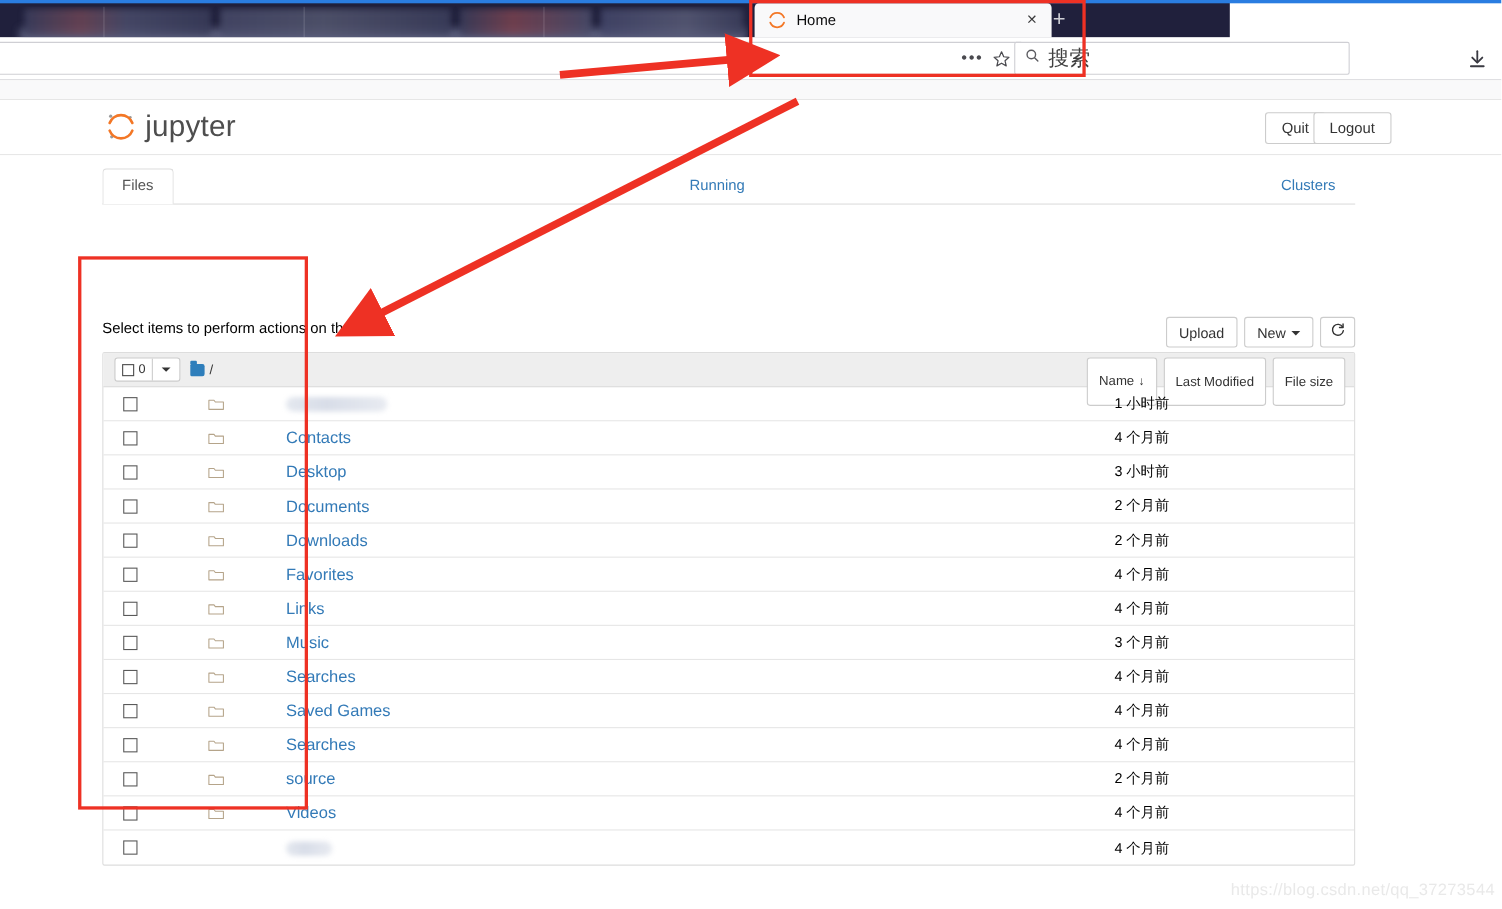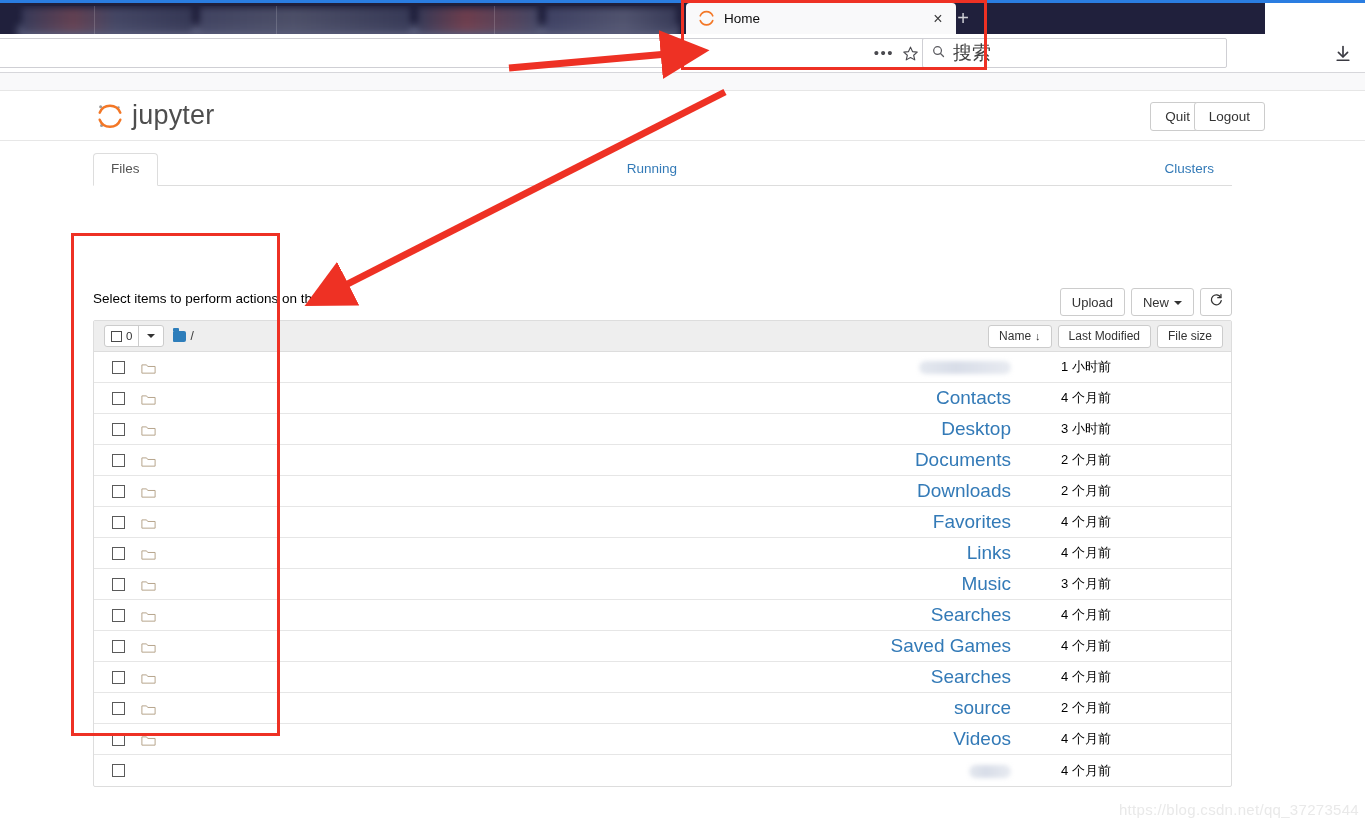--- a/index.html
+++ b/index.html
@@ -8,21 +8,21 @@
     width: 1365px; height: 826px;
     font-family: "Liberation Sans", sans-serif;
     background: #ffffff;
     position: relative;
     overflow: hidden;
     -webkit-font-smoothing: antialiased;
   }
 
   
   .browser-tabstrip {
-    position: absolute; left: 0; top: 0; width: 1265px; height: 34px;
+    position: absolute; left: 0; top: 0; width: 1118px; height: 34px;
     background: #20203c;
   }
   .tab-accent {
     position: absolute; left: 0; top: 0; width: 1365px; height: 3px;
     background: #2a7de1;
   }
   .blur-tabs {
     position: absolute; left: 10px; top: 6px; width: 670px; height: 28px;
     overflow: hidden;
   }
@@ -93,21 +93,21 @@
     background: #f9f9fa; border-bottom: 1px solid #e6e6e6;
   }
 
   
   .page { position: absolute; left: 0; top: 91px; width: 1365px; height: 735px; background: #fff; }
 
   .jp-header {
     position: absolute; left: 0; top: 0; width: 1365px; height: 50px;
     border-bottom: 1px solid #e7e7e7;
   }
-  .jp-logo { position: absolute; left: 95px; top: 9px; display: flex; align-items: flex-end; }
+  .jp-logo { position: absolute; left: 95px; top: 9px; display: flex; align-items: flex-start; }
   .jp-logo-mark { width: 30px; height: 30px; margin-right: 7px; }
   .jp-logo-text { font-size: 27px; color: #4e4e4e; font-weight: 300; letter-spacing: .2px; }
   .jp-quit {
     position: absolute; right: 160px; top: 11px;
     padding: 5px 14px; border: 1px solid #ccc; border-radius: 3px;
     background: #fff; color: #333; font-size: 13.5px; line-height: 17px;
   }
   .jp-logout {
     position: absolute; right: 100px; top: 11px;
     padding: 5px 14px; border: 1px solid #ccc; border-radius: 3px;
@@ -162,34 +162,35 @@
     width: 11px; height: 11px; border: 1px solid #4a4a4a; background: #fff; margin-right: 4px;
   }
   .sel-count { font-size: 11.5px; color: #333; }
   .sel-caret { padding: 0 8px; display: flex; align-items: center; height: 100%; }
   .breadcrumb { display: flex; align-items: center; margin-left: 9px; }
   .bc-folder { width: 13px; height: 11px; background: #2e7ebb; border-radius: 1px 2px 2px 1px; position: relative; }
   .bc-folder:before { content: ""; position: absolute; left: 0; top: -3px; width: 6px; height: 3px; background: #2e7ebb; border-radius: 1px 1px 0 0; }
   .bc-sep { font-size: 12px; color: #333; margin-left: 4px; }
   .fl-sorts { position: absolute; right: 8px; top: 4px; display: flex; }
   .sort-btn {
-    padding: 3px 10px; border: 1px solid #ccc; border-radius: 3px; background: #fff;
+    padding: 13px 10px; border: 1px solid #ccc; border-radius: 3px; background: #fff;
     font-size: 12px; line-height: 15px; color: #333; margin-left: 6px; white-space: nowrap;
   }
   .arrow-dn { display: inline-block; margin-left: 4px; font-size: 11px; }
 
   .fl-row {
     height: 31px; border-bottom: 1px solid #e6e6e6;
     display: flex; align-items: center; padding: 0 12px 0 18px;
     position: relative;
+    gap: 48px;
   }
   .fl-row:last-child { border-bottom: none; }
   .row-check { width: 13px; height: 13px; border: 1px solid #5a5a5a; background: #fff; flex: 0 0 auto; margin-right: 16px; }
   .row-icon { width: 15px; height: 13px; flex: 0 0 auto; margin-right: 8px; }
-  .row-name { font-size: 19px; color: #337ab7; flex: 1 1 auto; text-align: right; }
+  .row-name { font-size: 15px; color: #337ab7; flex: 1 1 auto; }
   .row-blur {
     display: inline-block; height: 13px; border-radius: 7px;
     background: linear-gradient(90deg,#e4e8ef,#d8dde8 40%,#e8ebf1);
     filter: blur(2.2px); vertical-align: middle;
   }
   .row-mod { font-size: 13px; color: #000; width: 150px; text-align: center; flex: 0 0 auto; }
   .row-size { width: 58px; flex: 0 0 auto; }
 
   
   .anno { position: absolute; pointer-events: none; }

